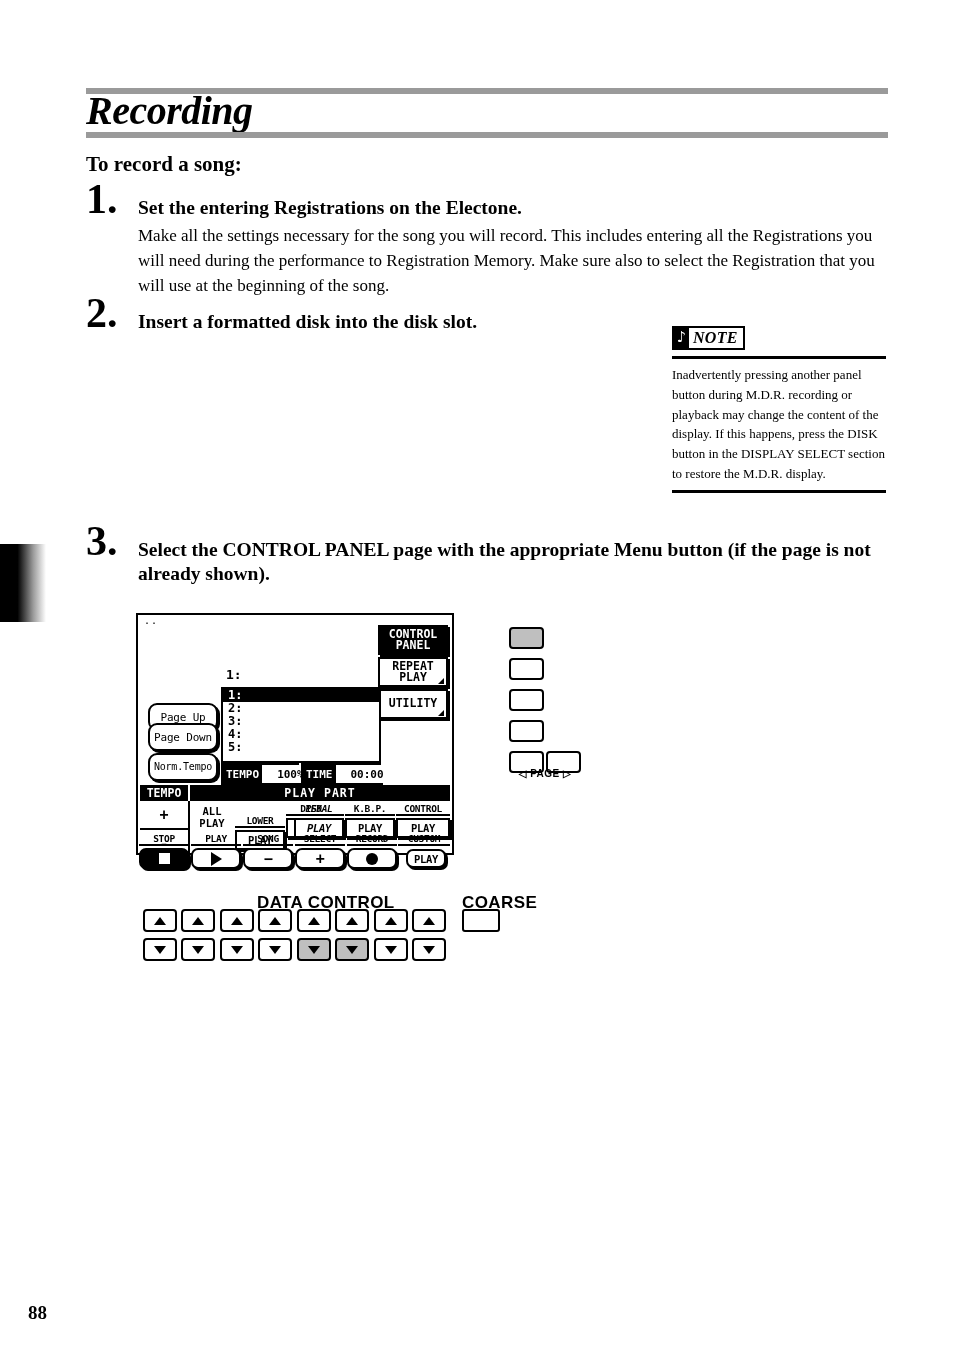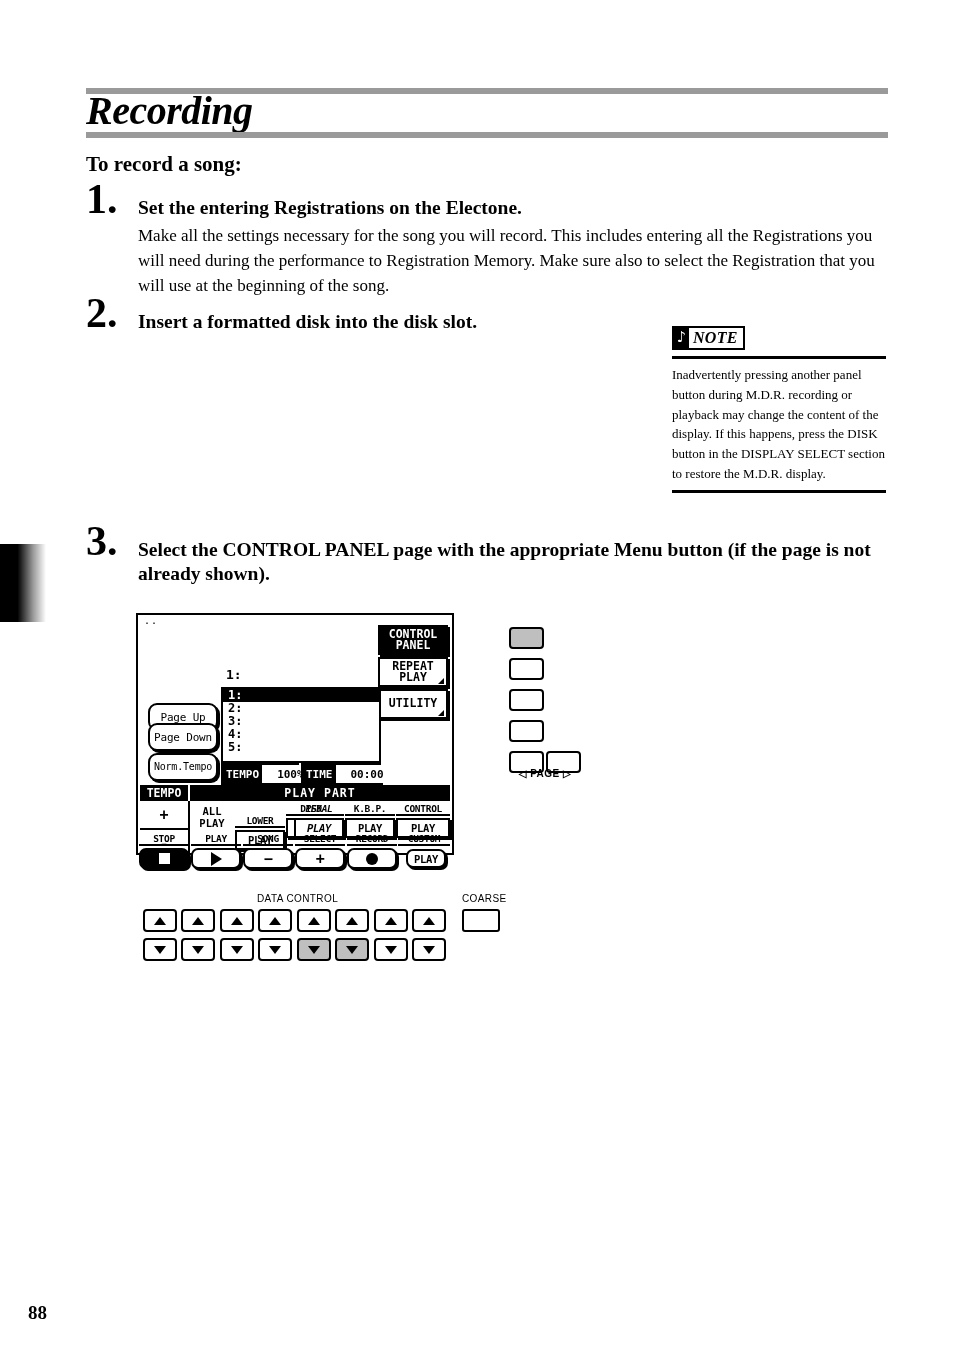--- a/index.html
+++ b/index.html
@@ -140,21 +140,21 @@
   .triic{width:0;height:0;border-left:11px solid #000;border-top:7px solid transparent;border-bottom:7px solid transparent;}
 
   
   .pbtns{position:absolute;left:509px;top:627px;}
   .phb{position:absolute;width:31px;height:18px;border:2px solid #000;border-radius:4px;background:#fff;}
   .phb.active{background:#bfbfbf;}
   .pagelbl{position:absolute;left:511px;top:768px;width:68px;text-align:center;font-family:"Liberation Sans", sans-serif;font-size:10px;font-weight:bold;letter-spacing:0.5px;}
 
   
   .dcwrap{position:absolute;left:143px;top:893px;width:380px;}
-  .dclabel{position:absolute;font-family:"Liberation Sans", sans-serif;font-size:10px;font-weight:normal;letter-spacing:0.4px;text-align:right;}
+  .dclabel{position:absolute;font-family:"Liberation Sans", sans-serif;font-size:17px;font-weight:bold;letter-spacing:0.4px;text-align:right;}
   .dcbtn{position:absolute;width:30px;height:19px;border:2px solid #000;border-radius:4px;background:#fff;display:flex;align-items:center;justify-content:center;}
   .dcbtn.on{background:#bfbfbf;}
   .arr-up{width:0;height:0;border-left:6px solid transparent;border-right:6px solid transparent;border-bottom:8px solid #000;}
   .arr-dn{width:0;height:0;border-left:6px solid transparent;border-right:6px solid transparent;border-top:8px solid #000;}
   .coarse-btn{position:absolute;width:34px;height:19px;border:2px solid #000;border-radius:3px;background:#fff;}
 
   
   .pagenum{position:absolute;left:28px;top:1302px;font-weight:bold;font-size:19px;}
   .footer-txt{position:absolute;left:0;right:0;top:1306px;text-align:center;font-size:13px;font-style:italic;font-weight:bold;}
 </style>

